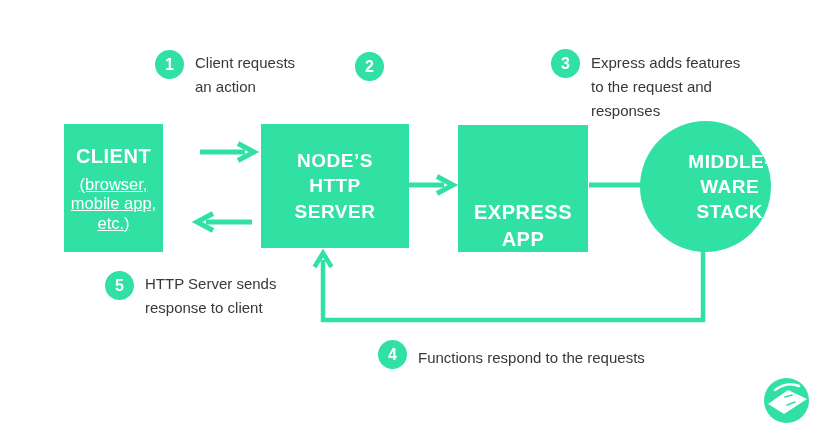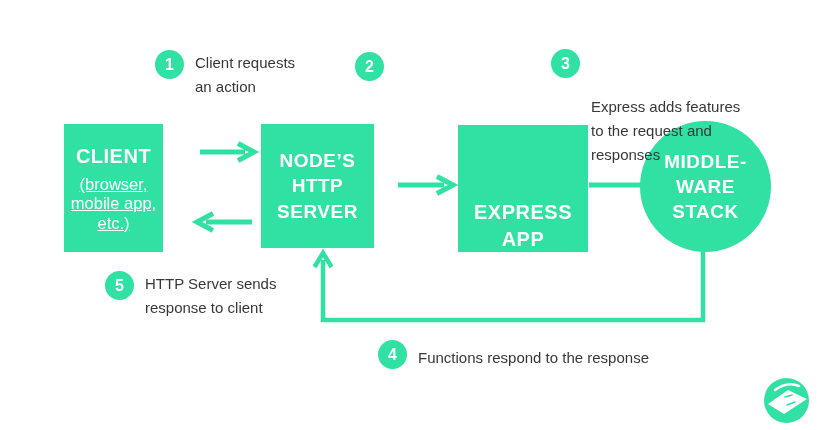--- a/index.html
+++ b/index.html
@@ -42,24 +42,24 @@
     font-weight: 500;
     font-size: 16.5px;
     line-height: 1.18;
     margin-top: 6px;
     white-space: pre-line;
     text-decoration: underline;
   }
 
   #client-box   { left: 64px;  top: 124px; width: 99px; height: 128px; }
   #client-box .title { font-size: 20px; }
-  #node-box     { left: 261px; top: 124px; width: 113px; height: 124px; }
+  #node-box     { left: 261px; top: 124px; width: 148px; height: 124px; }
   #express-box  { left: 458px; top: 125px; width: 130px; height: 127px; justify-content: flex-end; }
   #express-box .title { font-size: 20px; }
-  #middleware-circle { left: 640px; top: 121px; width: 131px; height: 131px; border-radius: 50%; }
+  #middleware-circle { left: 640px; top: 121px; width: 131px; height: 131px; border-radius: 50%; align-items: flex-end; }
 
   .step {
     position: absolute;
     display: flex;
     align-items: flex-start;
     gap: 11px;
   }
   .badge {
     width: 29px; height: 29px;
     border-radius: 50%;
@@ -77,21 +77,21 @@
     font-size: 15px;
     line-height: 24px;
     white-space: pre-line;
     padding-top: 1px;
   }
 
   #step-1 { left: 155px; top: 50px; }
   #step-2 { left: 355px; top: 52px; }
   #step-2 .step-text { padding-top: 3px; }
   #step-3 { left: 551px; top: 49px; }
-  #step-3 .step-text { padding-top: 2px; margin-top: 44px; }
+  #step-3 .step-text { padding-top: 2px; }
   #step-4 { left: 378px; top: 340px; }
   #step-4 .step-text { padding-top: 6px; }
   #step-5 { left: 105px; top: 271px; }
 
   .logo {
     position: absolute;
     left: 763px; top: 377px;
     width: 47px; height: 47px;
   }
 </style>
@@ -163,21 +163,21 @@
 
   <div class="step" id="step-3">
     <div class="badge">3</div>
     <div class="step-text">Express adds features
 to the request and
 responses</div>
   </div>
 
   <div class="step" id="step-4">
     <div class="badge">4</div>
-    <div class="step-text">Functions respond to the response</div>
+    <div class="step-text">Functions respond to the requests</div>
   </div>
 
   <div class="step" id="step-5">
     <div class="badge">5</div>
     <div class="step-text">HTTP Server sends
 response to client</div>
   </div>
 
   <svg class="logo" viewBox="0 0 47 47" xmlns="http://www.w3.org/2000/svg">
     <circle cx="23.5" cy="23.5" r="22.5" fill="#31E1A3"></circle>

